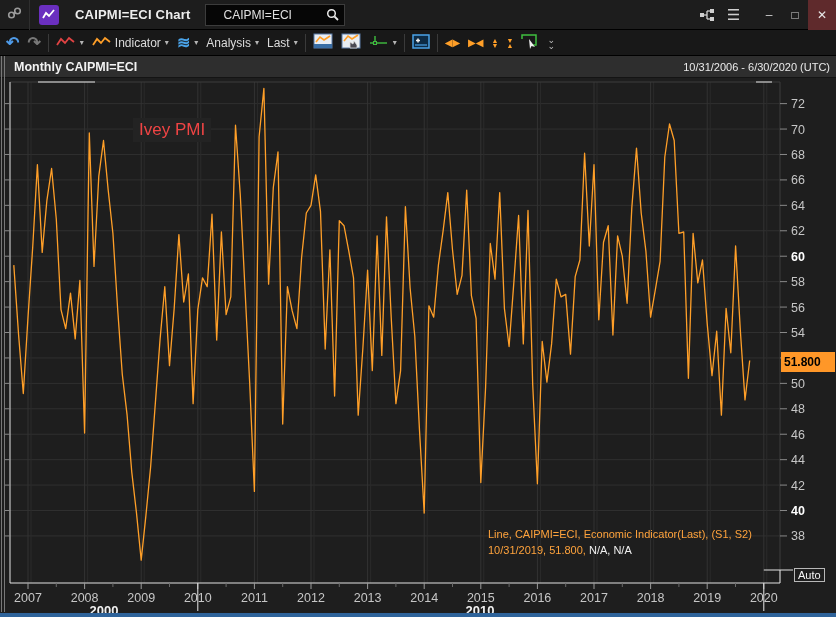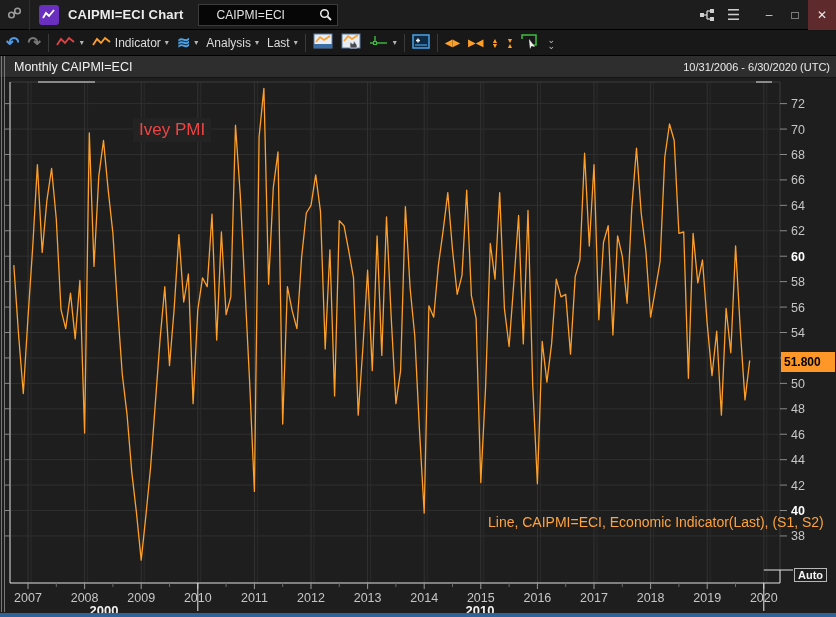--- a/index.html
+++ b/index.html
@@ -15,21 +15,21 @@
     position:absolute; top:0; left:0; width:836px; height:30px;
     background:#1d1d1d; border-bottom:1px solid #000;
     display:flex; align-items:center;
   }
   .tb-btn { height:30px; display:flex; align-items:center; justify-content:center; cursor:default; }
   #link-btn { width:30px; border-right:1px solid #2e2e2e; }
   #app-icon {
     width:20px; height:20px; margin-left:9px; border-radius:3px;
     background:#6a2fbf; display:flex; align-items:center; justify-content:center;
   }
-  #app-title { margin-left:9px; font-size:13px; font-weight:bold; color:#ededed; letter-spacing:.2px;text-align:center; }
+  #app-title { margin-left:16px; font-size:13px; font-weight:bold; color:#ededed; letter-spacing:.2px;text-align:center; }
   #search-box {
     margin-left:14px; width:140px; height:22px; background:#060606;
     border:1px solid #3c3c3c; display:flex; align-items:center;
   }
   #search-box .value { flex:1; padding-left:18px; font-size:12px; color:#e0e0e0; }
   #search-box .mag { width:22px; display:flex; align-items:center; justify-content:center; }
   #titlebar .spacer { flex:1; }
   .tb-ico { width:26px; height:30px; display:flex; align-items:center; justify-content:center; color:#cfcfcf; }
   #hamburger { font-size:15px; letter-spacing:-1px; }
   #win-controls { display:flex; margin-left:10px; }
@@ -52,45 +52,45 @@
   .oarrows { color:#ff9f28; font-size:10px; letter-spacing:0px; }
   .vstack { display:flex; flex-direction:column; line-height:5px; font-size:7px; color:#ff9f28; }
   .chev2 { display:flex; flex-direction:column; line-height:6px; font-size:9px; color:#c0c0c0; }
   
   #chart-header {
     position:absolute; top:56px; left:0; width:836px; height:22px;
     background:#2e2e2e; border-bottom:1px solid #141414;
     display:flex; align-items:center; justify-content:space-between;
     padding:0 6px 0 14px;
   }
-  #chart-title { font-size:12.5px; font-weight:normal; color:#f2f2f2; }
+  #chart-title { font-size:12.5px; font-weight:bold; color:#f2f2f2; }
   #chart-range { font-size:11px; color:#eaeaea; }
   
   #chart-body { position:absolute; top:78px; left:0; width:836px; height:535px; background:#1e1e1e; }
   #chart-svg { position:absolute; top:0; left:0; }
   #left-grip {
     position:absolute; left:1px; top:56px; width:4px; height:556px;
     border-left:1px solid #787878; border-right:1px solid #787878; z-index:5;
   }
   #annotation {
     position:absolute; left:133px; top:40px; padding:2px 6px;
     color:#ef4444; font-size:17px; background:#232323; z-index:3;
   }
-  #legend { position:absolute; left:488px; top:436px; font-size:14px; line-height:16px; z-index:3; }
+  #legend { position:absolute; left:488px; top:448px; font-size:11px; line-height:16px; z-index:3; }
   #legend .l1 { color:#ffa33c; }
   #legend .l2o { color:#ffa33c; }
   #legend .l2w { color:#f0f0f0; }
   #price-label {
     position:absolute; left:781px; top:274px; width:54px; height:20px;
     background:#ff9728; color:#000; font-size:12px; font-weight:bold;
     display:flex; align-items:center; padding-left:3px; z-index:4;
   }
   #auto-btn {
     position:absolute; left:794px; top:490px; padding:0 3px; height:14px;
-    border:1px solid #b8b8b8; color:#f5f5f5; font-size:11px; font-weight:bold;
+    border:1px solid #b8b8b8; color:#f5f5f5; font-size:11px; font-weight:normal;
     display:flex; align-items:center; background:#1e1e1e; z-index:4;
   }
   #bottom-strip { position:absolute; left:0; top:613px; width:836px; height:4px; background:#2e639a; }
 </style>
 </head>
 <body>
 
 <div id="window">
 
   <div id="titlebar">
@@ -410,20 +410,24 @@
           <text x="707.2" y="524" font-size="12.5" fill="#c6c6c6" text-anchor="middle">2019</text>
           <text x="763.8000000000001" y="524" font-size="12.5" fill="#c6c6c6" text-anchor="middle">2020</text>
           <text x="104" y="537" font-size="13" fill="#f0f0f0" font-weight="bold" text-anchor="middle">2000</text>
           <text x="480" y="537" font-size="13" fill="#f0f0f0" font-weight="bold" text-anchor="middle">2010</text>
         </g>
         <polyline points="13.8,187.1 18.6,257.0 23.3,315.5 28.0,239.2 32.7,169.3 37.4,86.7 42.2,174.4 46.9,122.3 51.6,90.5 56.3,141.3 61.0,231.6 65.7,250.7 70.5,215.1 75.2,260.9 79.9,202.4 84.6,355.0 89.3,54.9 94.0,188.4 98.8,98.1 103.5,62.5 108.2,112.1 112.9,155.3 117.6,230.3 122.3,296.5 127.1,337.2 131.8,394.4 136.5,435.1 141.2,482.1 145.9,437.6 150.6,389.3 155.4,324.4 160.1,260.9 164.8,208.7 169.5,287.6 174.2,230.3 178.9,156.6 183.7,224.0 188.4,196.0 193.1,325.7 197.8,231.6 202.5,199.8 207.2,208.7 212.0,136.2 216.7,262.1 221.4,154.0 226.1,236.7 230.8,218.9 235.5,47.2 240.3,117.2 245.0,211.3 249.7,305.4 254.4,413.4 259.1,58.7 263.9,10.4 268.6,206.2 273.3,109.5 278.0,73.9 282.7,346.1 287.4,208.7 292.2,232.9 296.9,250.7 301.6,179.5 306.3,135.0 311.0,127.3 315.7,96.8 320.5,133.7 325.2,271.0 329.9,171.8 334.6,318.1 339.3,142.6 344.0,147.7 348.8,173.1 353.5,199.8 358.2,337.2 362.9,269.8 367.6,192.2 372.3,292.6 377.1,157.9 381.8,277.4 386.5,138.8 391.2,239.2 395.9,325.7 400.6,292.6 405.4,128.6 410.1,210.0 414.8,258.3 419.5,352.4 424.2,435.1 428.9,227.8 433.7,239.2 438.4,187.1 443.1,152.8 447.8,114.6 452.5,171.8 457.2,216.4 462.0,197.3 466.7,112.1 471.4,217.6 476.1,240.5 480.8,404.5 485.6,309.2 490.3,165.5 495.0,201.1 499.7,114.6 504.4,230.3 509.1,268.5 513.9,203.6 518.6,137.5 523.3,265.9 528.0,132.4 532.7,306.6 537.4,405.8 542.2,263.4 546.9,304.1 551.6,265.9 556.3,201.1 561.0,218.9 565.7,216.4 570.5,276.1 575.2,198.6 579.9,182.0 584.6,75.2 589.3,168.0 594.0,86.7 598.8,241.8 603.5,164.2 608.2,147.7 612.9,257.0 617.6,157.9 622.3,178.2 627.1,225.3 631.8,129.9 636.5,70.1 641.2,135.0 645.9,173.1 650.6,239.2 655.4,211.3 660.1,183.3 664.8,79.0 669.5,46.0 674.2,62.5 678.9,155.3 683.7,154.0 688.4,300.3 693.1,155.3 697.8,204.9 702.5,182.0 707.2,245.6 712.0,297.7 716.7,253.2 721.4,337.2 726.1,230.3 730.8,274.8 735.6,168.0 740.3,252.0 745.0,321.9 749.7,282.5" fill="none" stroke="#ff9f28" stroke-width="1.3" stroke-linejoin="round"></polyline>
       </svg>
     <div id="annotation">Ivey PMI</div>
     <div id="legend">
       <div class="l1">Line, CAIPMI=ECI, Economic Indicator(Last), (S1, S2)</div>
+      <div>
+        <span class="l2o">10/31/2019, 51.800,</span>
+        <span class="l2w"> N/A, N/A</span>
+      </div>
     </div>
     <div id="price-label" style="top: 274.475px;">51.800</div>
     <div id="auto-btn">Auto</div>
   </div>
 
   <div id="left-grip"></div>
   <div id="bottom-strip"></div>
 </div>
 
 </body></html>

